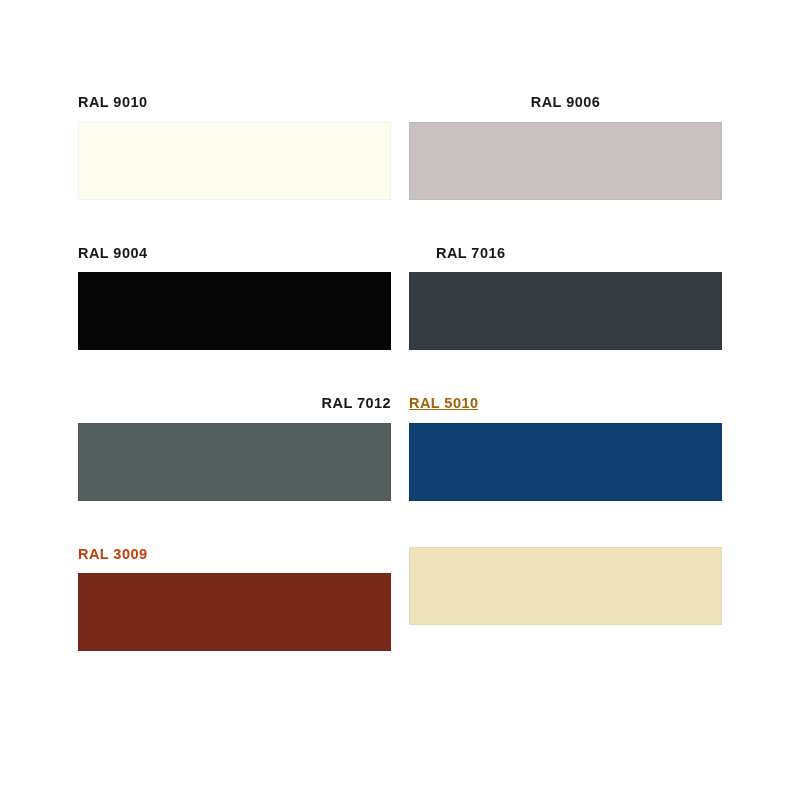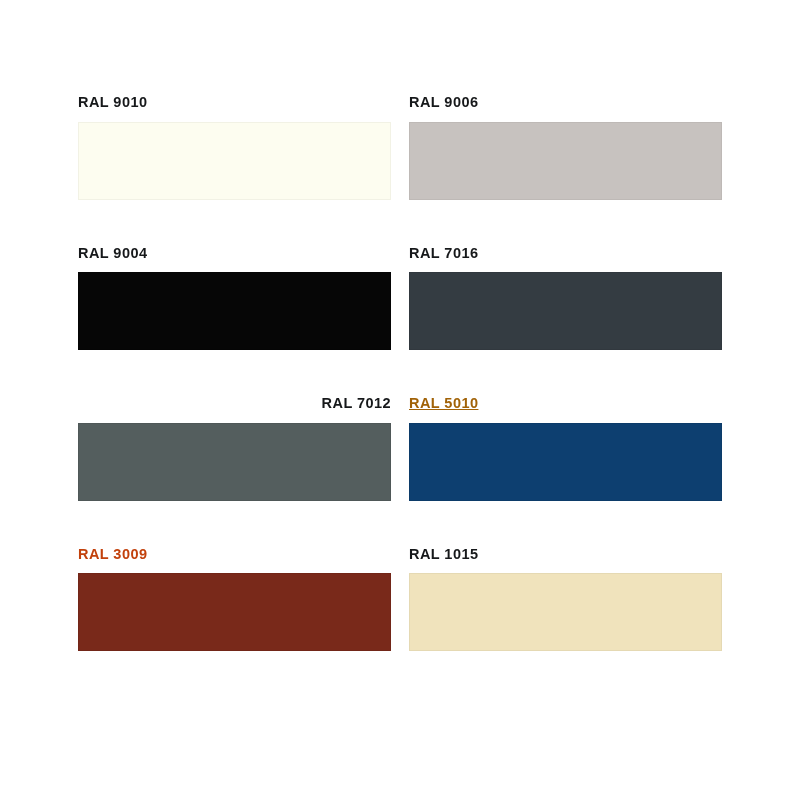--- a/index.html
+++ b/index.html
@@ -70,51 +70,50 @@
 <div id="page" style="background-color: rgb(255, 255, 255);">
 
   <div id="swatch-grid">
 
     <div class="swatch-cell">
       <div class="swatch-label" style="color: rgb(22, 24, 26);">RAL 9010</div>
       <div class="swatch-chip is-light" style="background-color: rgb(253, 253, 240);"></div>
     </div>
 
     <div class="swatch-cell">
-      <div class="swatch-label" style="color: rgb(22, 24, 26);">RAL 9006</div>
+      <div class="swatch-label" style="color: rgb(22, 24, 26); text-align: center;">RAL 9006</div>
       <div class="swatch-chip is-light" style="background-color: rgb(199, 194, 191);"></div>
     </div>
 
     <div class="swatch-cell">
       <div class="swatch-label" style="color: rgb(22, 24, 26);">RAL 9004</div>
       <div class="swatch-chip" style="background-color: rgb(6, 6, 6);"></div>
     </div>
 
 
     <div class="swatch-cell">
-      <div class="swatch-label" style="color: rgb(22, 24, 26);">RAL 7016</div>
+      <div class="swatch-label" style="color: rgb(22, 24, 26); margin-left: 27px;">RAL 7016</div>
       <div class="swatch-chip" style="background-color: rgb(52, 60, 66);"></div>
     </div>
 
     <div class="swatch-cell">
       <div class="swatch-label" style="color: rgb(22, 24, 26); text-align: right;">RAL 7012</div>
       <div class="swatch-chip" style="background-color: rgb(84, 94, 94);"></div>
     </div>
 
 
     <div class="swatch-cell">
       <div class="swatch-label" style="color: #a16207; text-decoration: underline;">RAL 5010</div>
       <div class="swatch-chip" style="background-color: rgb(13, 63, 112);"></div>
     </div>
 
     <div class="swatch-cell">
       <div class="swatch-label" style="color: #c2410c;">RAL 3009</div>
       <div class="swatch-chip" style="background-color: rgb(121, 41, 26);"></div>
     </div>
 
     <div class="swatch-cell">
-      <div class="swatch-label" style="color: rgb(22, 24, 26);">RAL 1015</div>
       <div class="swatch-chip is-light" style="background-color: rgb(240, 227, 188);"></div>
     </div>
 
   </div>
 
 </div>
 
 </body></html>

